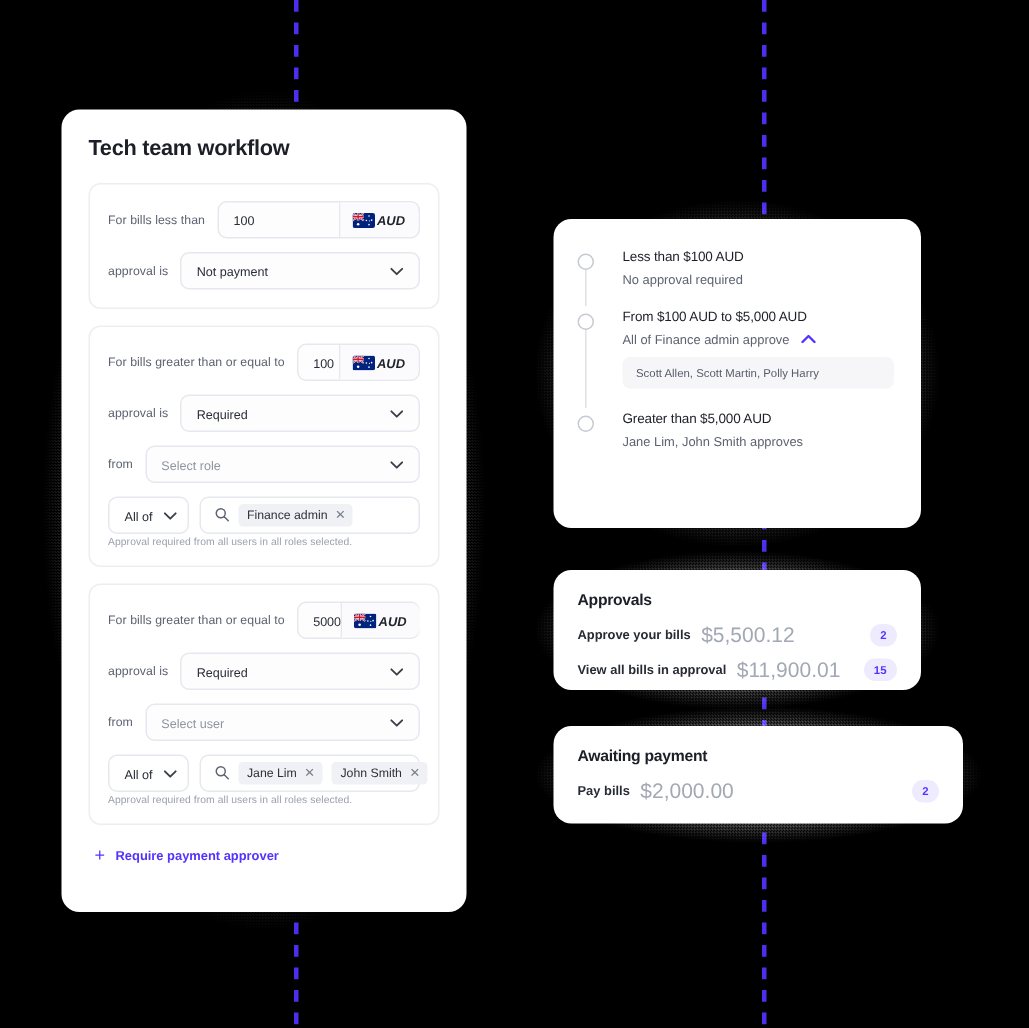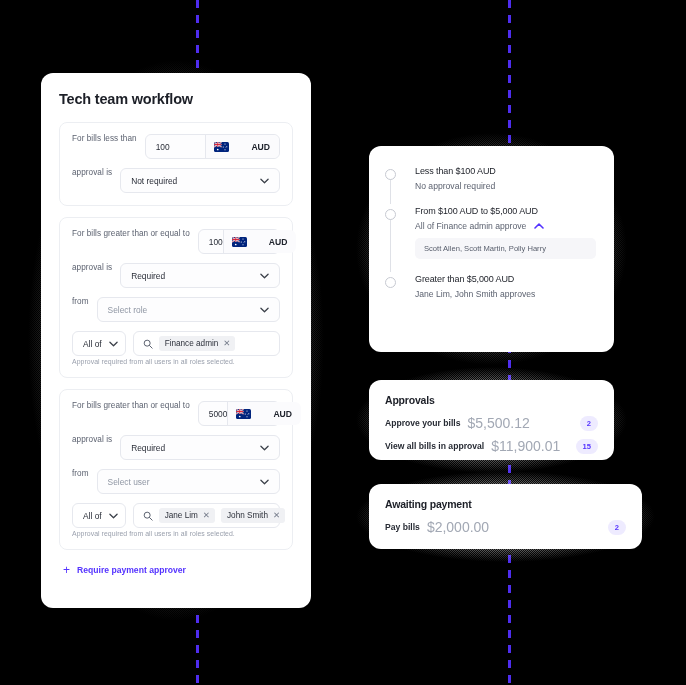--- a/index.html
+++ b/index.html
@@ -51,41 +51,42 @@
     font-size: 14.5px; font-weight: 700; color: #1c1f27;
     letter-spacing: -.2px; margin-bottom: 15px;
   }
 
   .rule-box {
     border: 1px solid #eceef2;
     border-radius: 8px;
     padding: 11px 12px 12px 12px;
     margin-bottom: 11px;
   }
-  .row { display: flex; margin-bottom: 9px; }
+  .row { display: flex; align-items: center; margin-bottom: 9px; }
   .row:last-child { margin-bottom: 0; }
   .row-label {
     font-size: 8.2px; color: #5c6270; white-space: nowrap;
     margin-right: 8px; letter-spacing: .05px;
   }
   .field {
     flex: 1; min-width: 0; height: 25px;
     border: 1px solid #e6e8ee; border-radius: 6px;
     background: #fdfdfe;
     display: flex; align-items: center;
     font-size: 8.4px; color: #31353f;
   }
   .field .val { padding-left: 10px; flex: 1; color: #2a2e38; }
   .field.muted .val { color: #8f96a3; }
   .cur-chip {
-    display: flex; align-items: center; gap: 22px;
+    display: flex; align-items: center; gap: 1px;
     border-left: 1px solid #e6e8ee;
     height: 100%; padding: 0 9px 0 8px;
     background: #fbfbfd;
     border-radius: 0 6px 6px 0;
+    font-style: italic;
   }
   .cur-chip .code { font-size: 8.6px; font-weight: 700; color: #20242d; }
   .chev {
     width: 18px; margin-right: 6px; display: flex;
     align-items: center; justify-content: center;
   }
   .chev svg { display: block; }
 
   
   .flag { width: 15px; height: 10px; border-radius: 1.5px; overflow: hidden; display:block; }
@@ -201,21 +202,21 @@
                     <circle cx="22.5" cy="10.5" r="0.7" fill="#fff"></circle>
                   </svg>
                 </span>
                 <span class="code">AUD</span>
               </span>
             </div>
           </div>
           <div class="row">
             <span class="row-label">approval is</span>
             <div class="field">
-              <span class="val">Not required</span>
+              <span class="val">Not payment</span>
               <span class="chev">
                 <svg width="9" height="6" viewBox="0 0 10 6">
                     <path d="M1 1l4 4 4-4" stroke="#3b4049" stroke-width="1.4" fill="none" stroke-linecap="round" stroke-linejoin="round"></path>
                   </svg>
               </span>
             </div>
           </div>
         </div>
 
         <div class="rule-box">

